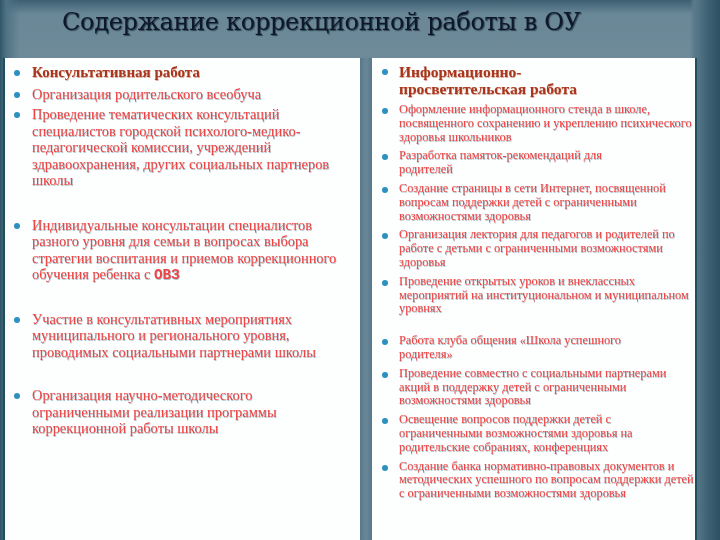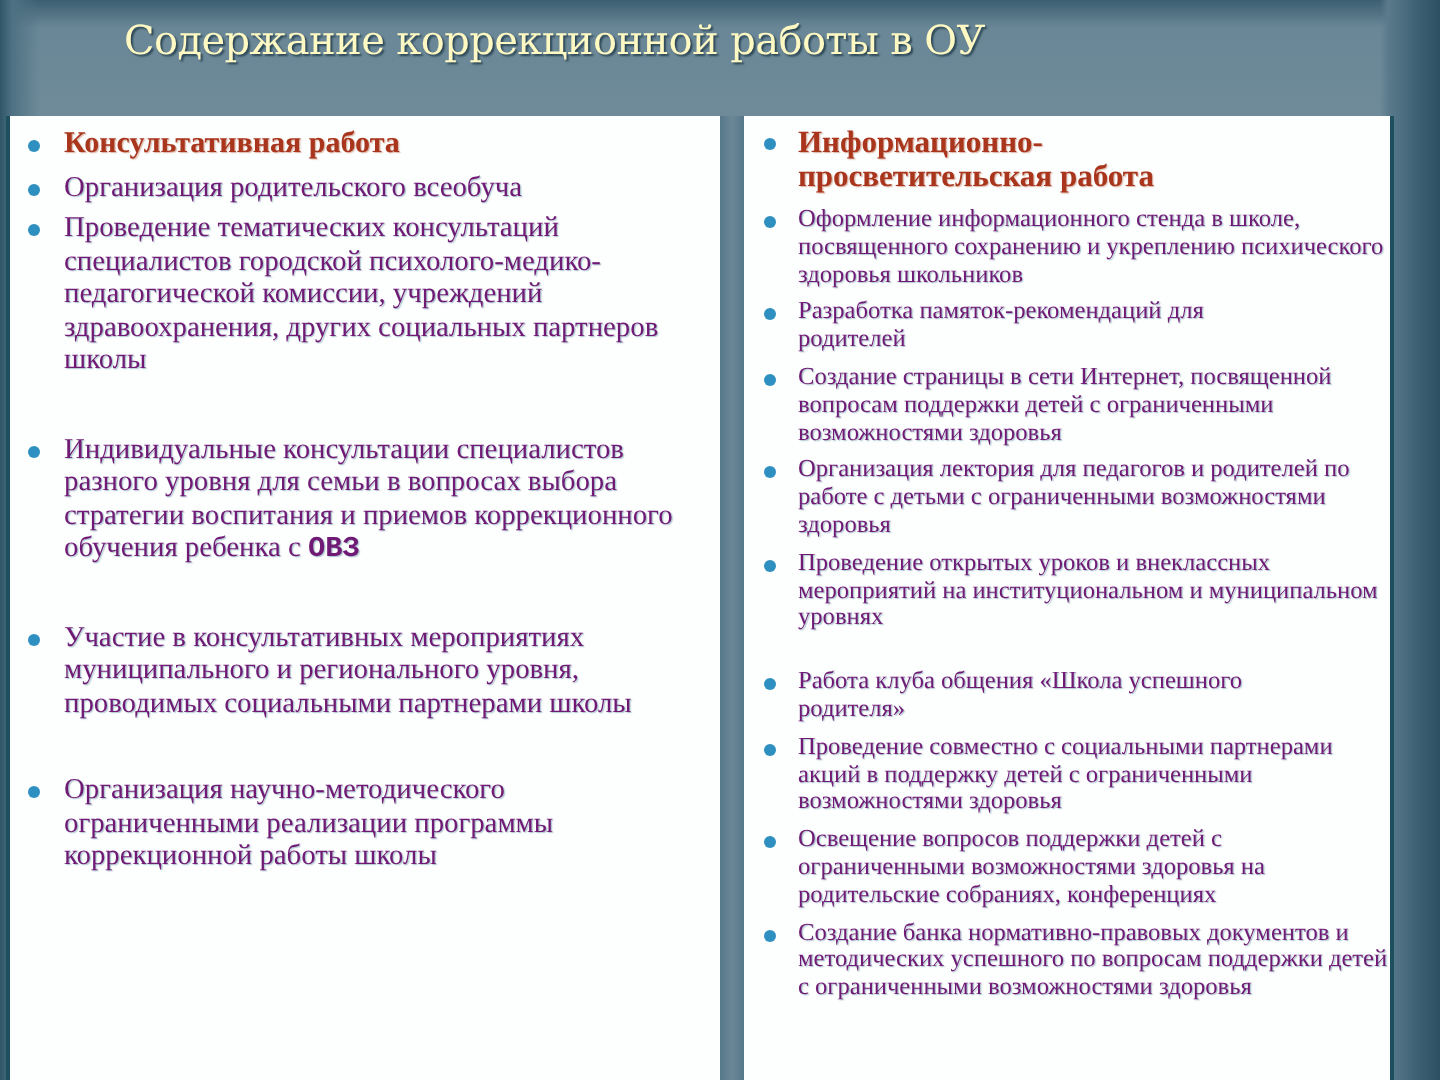--- a/index.html
+++ b/index.html
@@ -10,36 +10,36 @@
   }
   .bg-texture {
     position: absolute; inset: 0;
     background:
       linear-gradient(90deg, #2f5566 0px, #4e7283 6px, transparent 20px),
       linear-gradient(270deg, #2d5063 0px, #3e6274 12px, #5b7b8c 26px, transparent 30px),
       linear-gradient(180deg, #3b5f71 0px, #6a8797 14px, #6f8b9a 60px, #6e8a99 100%);
   }
   .title {
     position: absolute; left: 62px; top: 8px;
-    color: #fef9c3; font-size: 20px; letter-spacing: -0.3px;
+    color: #0f172a; font-size: 24px; letter-spacing: -0.3px;
     font-family: "DejaVu Serif", serif;
     font-weight: normal;
     text-shadow: 1px 1px 1px #2c4654;
   }
   .panel {
     position: absolute; background: #fdfefe; top: 58px; bottom: 0;
   }
   .panel.left { left: 3px; width: 357px; border-left: 2px solid #1d4f5e; }
   .panel.right { left: 372px; width: 323px; border-right: 2px solid #1d4f5e; }
   .separator {
     position: absolute; left: 360px; top: 58px; width: 12px; bottom: 0;
     background: linear-gradient(90deg, #56788a, #6b8797 50%, #56788a);
   }
   ul { list-style: none; margin: 0; padding: 0; }
-  li { position: relative; color: #701a75; text-shadow: 0.6px 0.6px 0.6px #a8c3cc; }
+  li { position: relative; color: #ef4444; text-shadow: 0.6px 0.6px 0.6px #a8c3cc; }
   .bullet {
     position: absolute; width: 6px; height: 6px; border-radius: 50%;
     background: #2e8fc1;
   }
   .left li { padding-left: 27px; font-size: 14.4px; line-height: 16.5px; }
   .left .bullet { left: 9px; top: 6px; }
   .right li { padding-left: 27px; font-size: 12.3px; line-height: 13.8px; }
   .right .bullet { left: 10px; top: 5px; }
   .heading { color: #a8351c !important; font-weight: bold; text-shadow: 0.6px 0.6px 0.6px #d9b4a6 !important; }
   .left .heading { font-size: 15px; }

